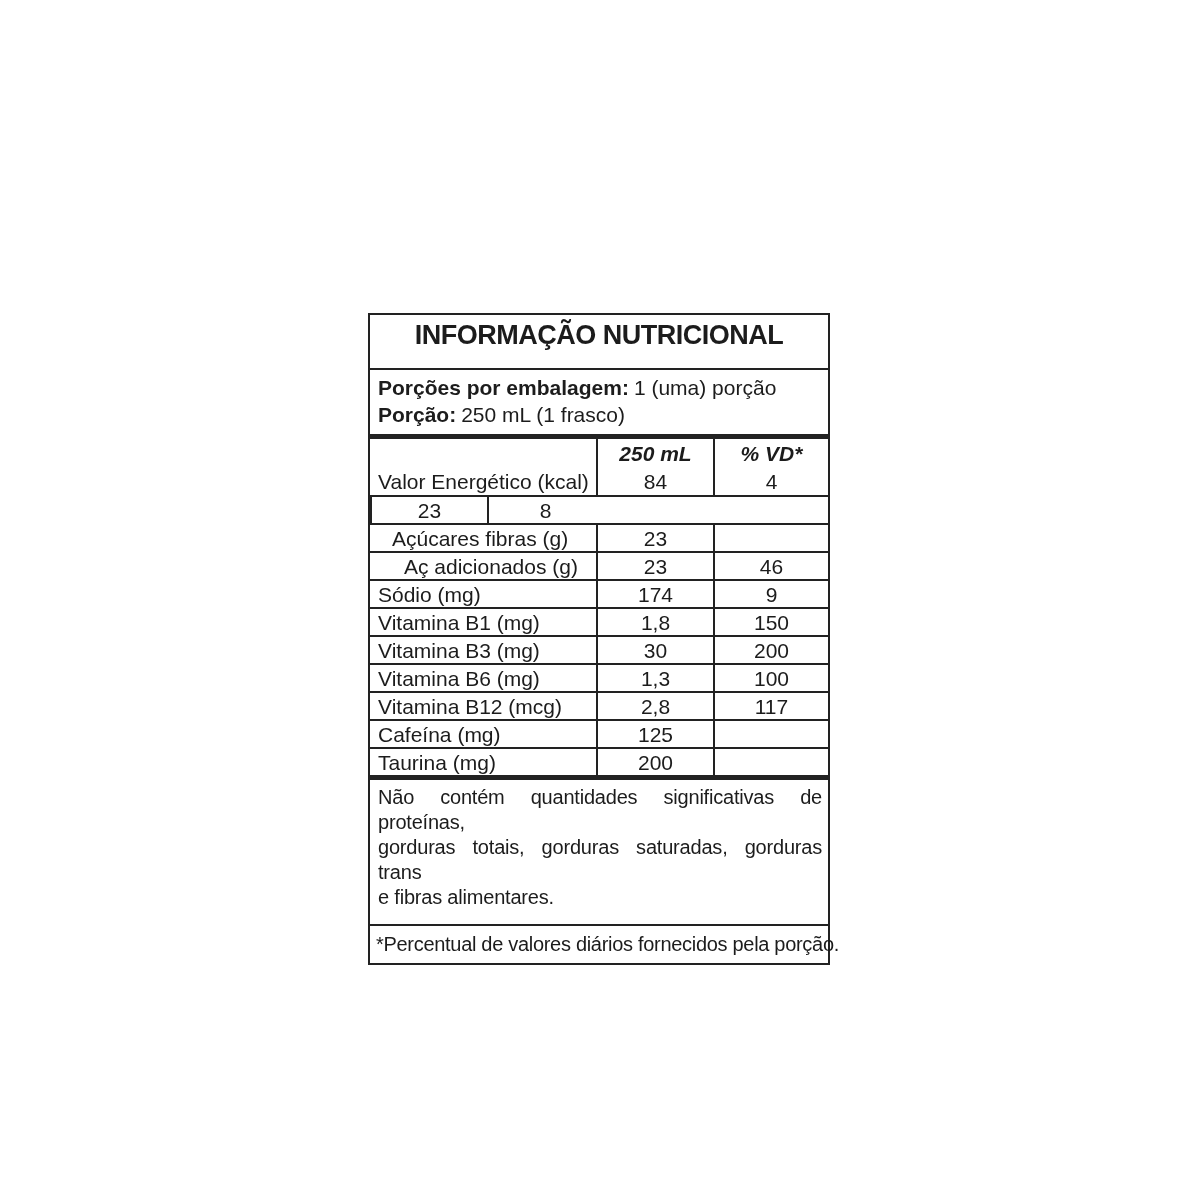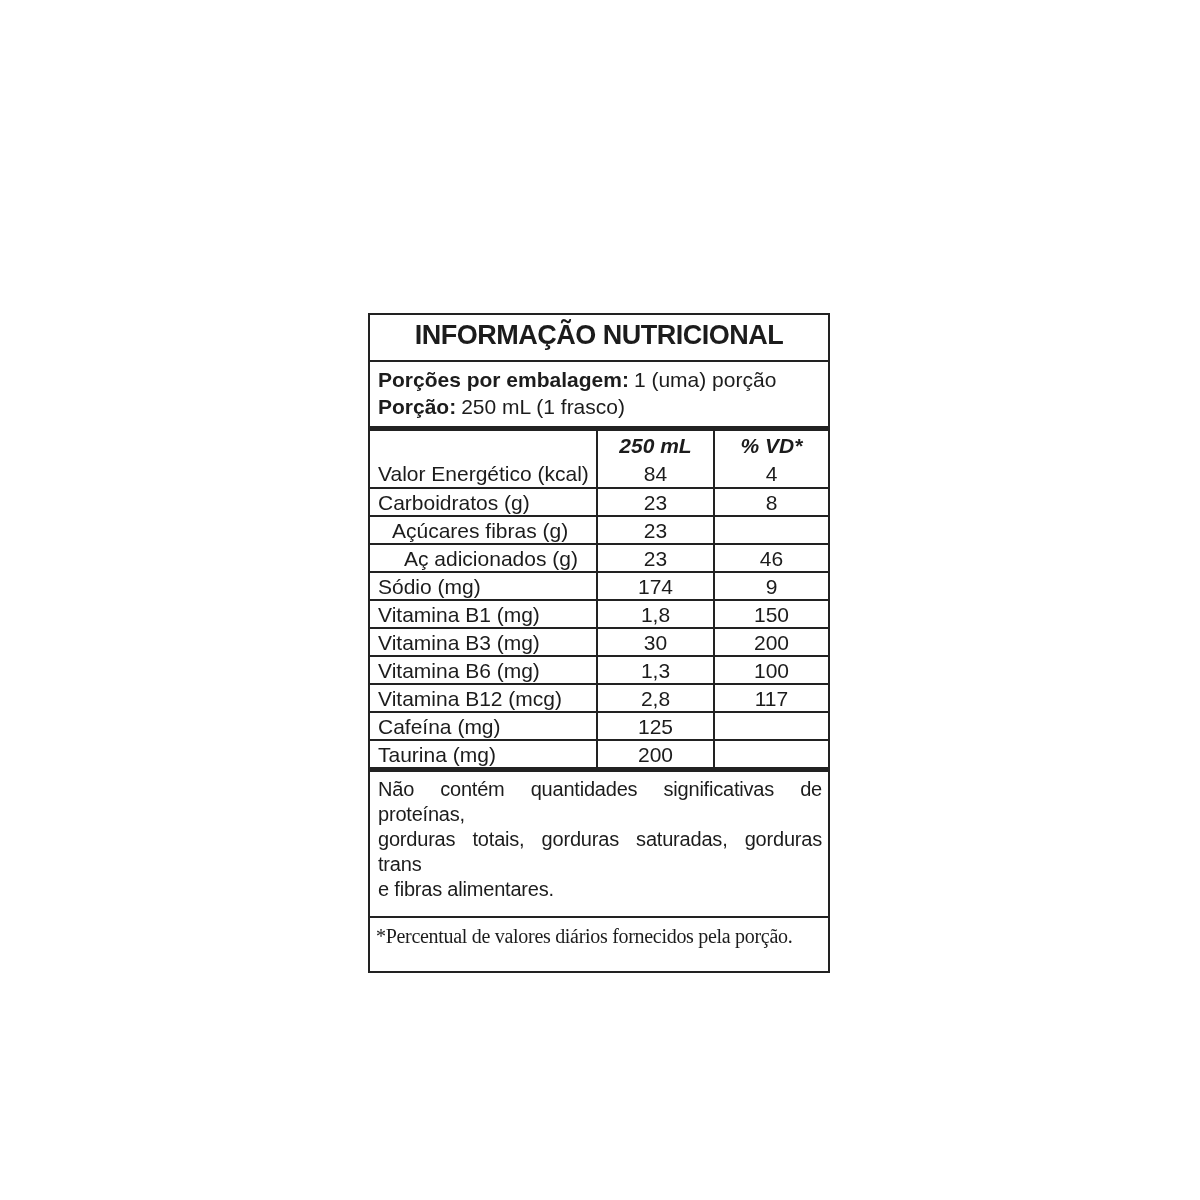--- a/index.html
+++ b/index.html
@@ -17,21 +17,21 @@
     position:absolute;left:368px;top:313px;width:462px;
     border:2px solid var(--line);
     background:var(--bg);
   }
 
   .nutri-title{
     text-align:center;
     font-weight:bold;
     font-size:27px;
     letter-spacing:-0.5px;
-    padding:6px 4px 11px 4px;
+    padding:6px 4px 19px 4px;
     border-bottom:2px solid var(--line);
     line-height:1.05;
   }
 
   .portion-block{
     padding:4px 8px 6px 8px;
     font-size:21px;
     line-height:27px;
   }
   .portion-line .lbl{font-weight:bold;}
@@ -55,26 +55,25 @@
     padding:5px 6px 14px 8px;
     font-size:20px;
     line-height:25px;
     letter-spacing:-0.2px;
   }
   .note-line{text-align:justify;text-align-last:justify;}
   .note-line:last-child{text-align-last:left;}
 
   .footnote{
     border-top:2px solid var(--line);
-    padding:6px 4px 23px 6px;
+    padding:6px 4px 7px 6px;
     font-size:20px;
     letter-spacing:-0.3px;
     line-height:24px;
     white-space:nowrap;
-    font-family:Liberation Serif, serif;
   }
 </style>
 </head>
 <body>
 
 <div class="page">
   <div class="nutri-label">
 
     <div class="nutri-title">INFORMAÇÃO NUTRICIONAL</div>
 
@@ -95,21 +94,20 @@
         <div class="cell c2">250 mL</div>
         <div class="cell c3">% VD*</div>
       </div>
       <div>
           <div class="grid-row">
             <div class="cell c1">Valor Energético (kcal)</div>
             <div class="cell c2">84</div>
             <div class="cell c3">4</div>
           </div>
           <div class="grid-row">
-            <div class="cell c1">Carboidratos (g)</div>
             <div class="cell c2">23</div>
             <div class="cell c3">8</div>
           </div>
           <div class="grid-row">
             <div class="cell c1 ind1">Açúcares fibras (g)</div>
             <div class="cell c2">23</div>
             <div class="cell c3"></div>
           </div>
           <div class="grid-row">
             <div class="cell c1 ind2">Aç adicionados (g)</div>

